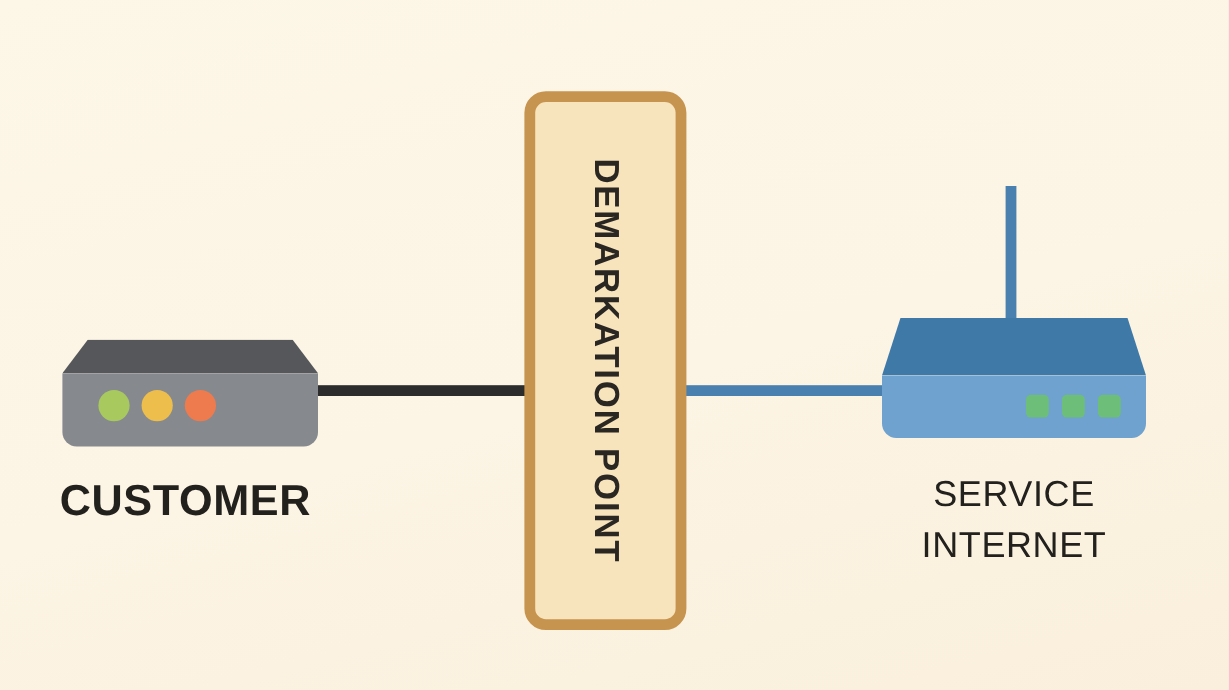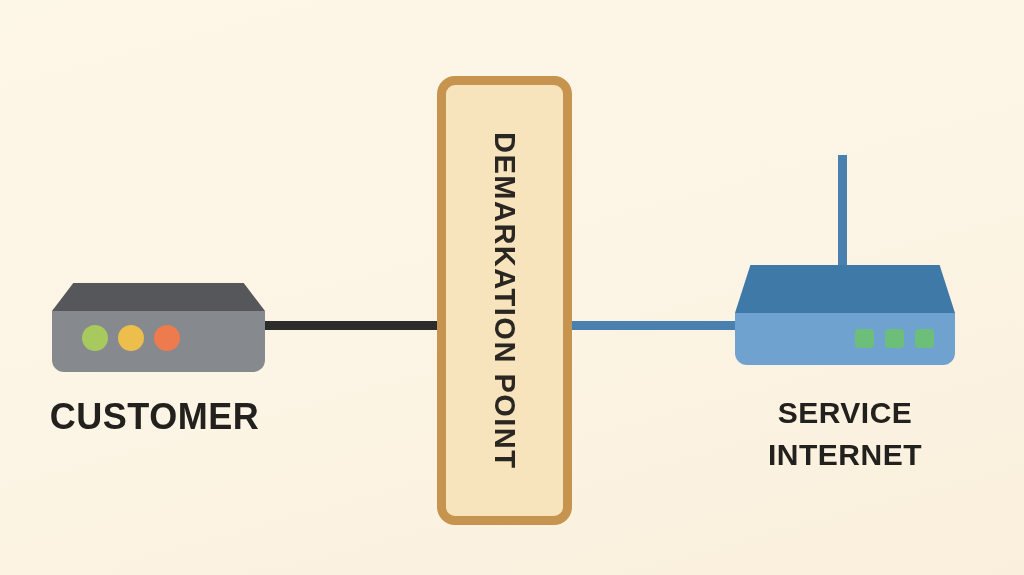--- a/index.html
+++ b/index.html
@@ -179,21 +179,21 @@
   .port-2 { left: 150px; }
   .port-3 { left: 180px; }
 
   .provider-label {
     position: absolute;
     left: 735px;
     top: 392px;
     width: 220px;
     text-align: center;
     font-size: 30px;
-    font-weight: 700;
+    font-weight: 400;
     color: #23211d;
     line-height: 42px;
     letter-spacing: 0.5px;
   }
 </style>
 </head>
 <body>
 
 <div class="canvas">
 

